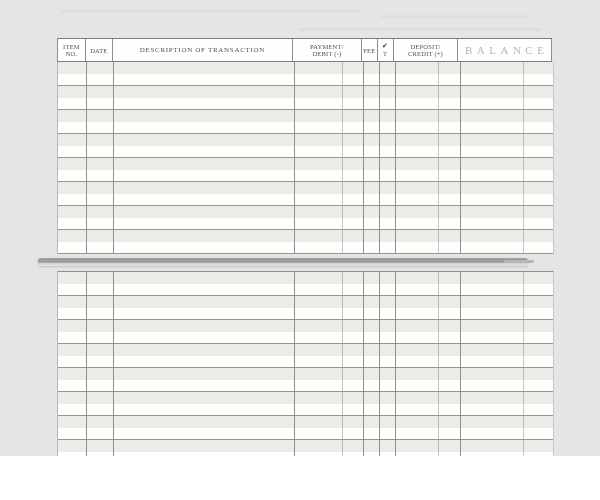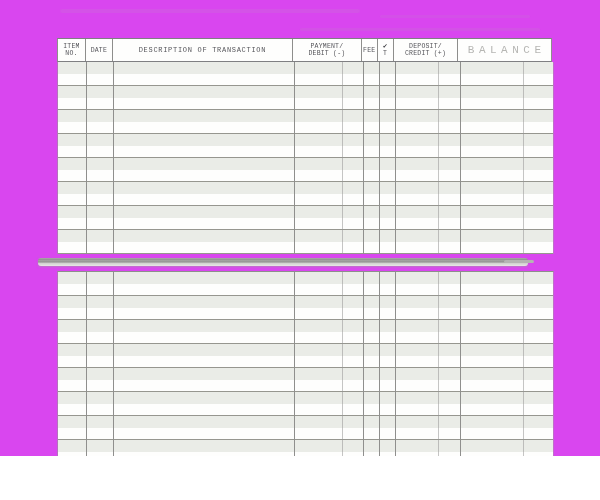--- a/index.html
+++ b/index.html
@@ -1,19 +1,19 @@
 <!DOCTYPE html>
 <html><head>
 <meta charset="utf-8">
 <style>
   html,body{margin:0;padding:0;background:#ffffff;}
   .canvas{
     position:relative;width:600px;height:456px;overflow:hidden;
-    background:#d946ef;
-    font-family:Liberation Mono, monospace;
+    background:#e5e5e5;
+    font-family:Liberation Serif, serif;
   }
   
   .smudge{position:absolute;pointer-events:none;}
   .smudge.s1{left:60px;top:9px;width:300px;height:4px;background:rgba(178,178,172,0.12);border-radius:2px;}
   .smudge.s2{left:380px;top:15px;width:150px;height:3px;background:rgba(178,178,172,0.10);border-radius:2px;}
   .smudge.s3{left:300px;top:28px;width:240px;height:3px;background:rgba(170,170,165,0.12);border-radius:2px;}
 
   
   .header{
     position:absolute;left:57px;top:38px;width:495px;height:24px;

